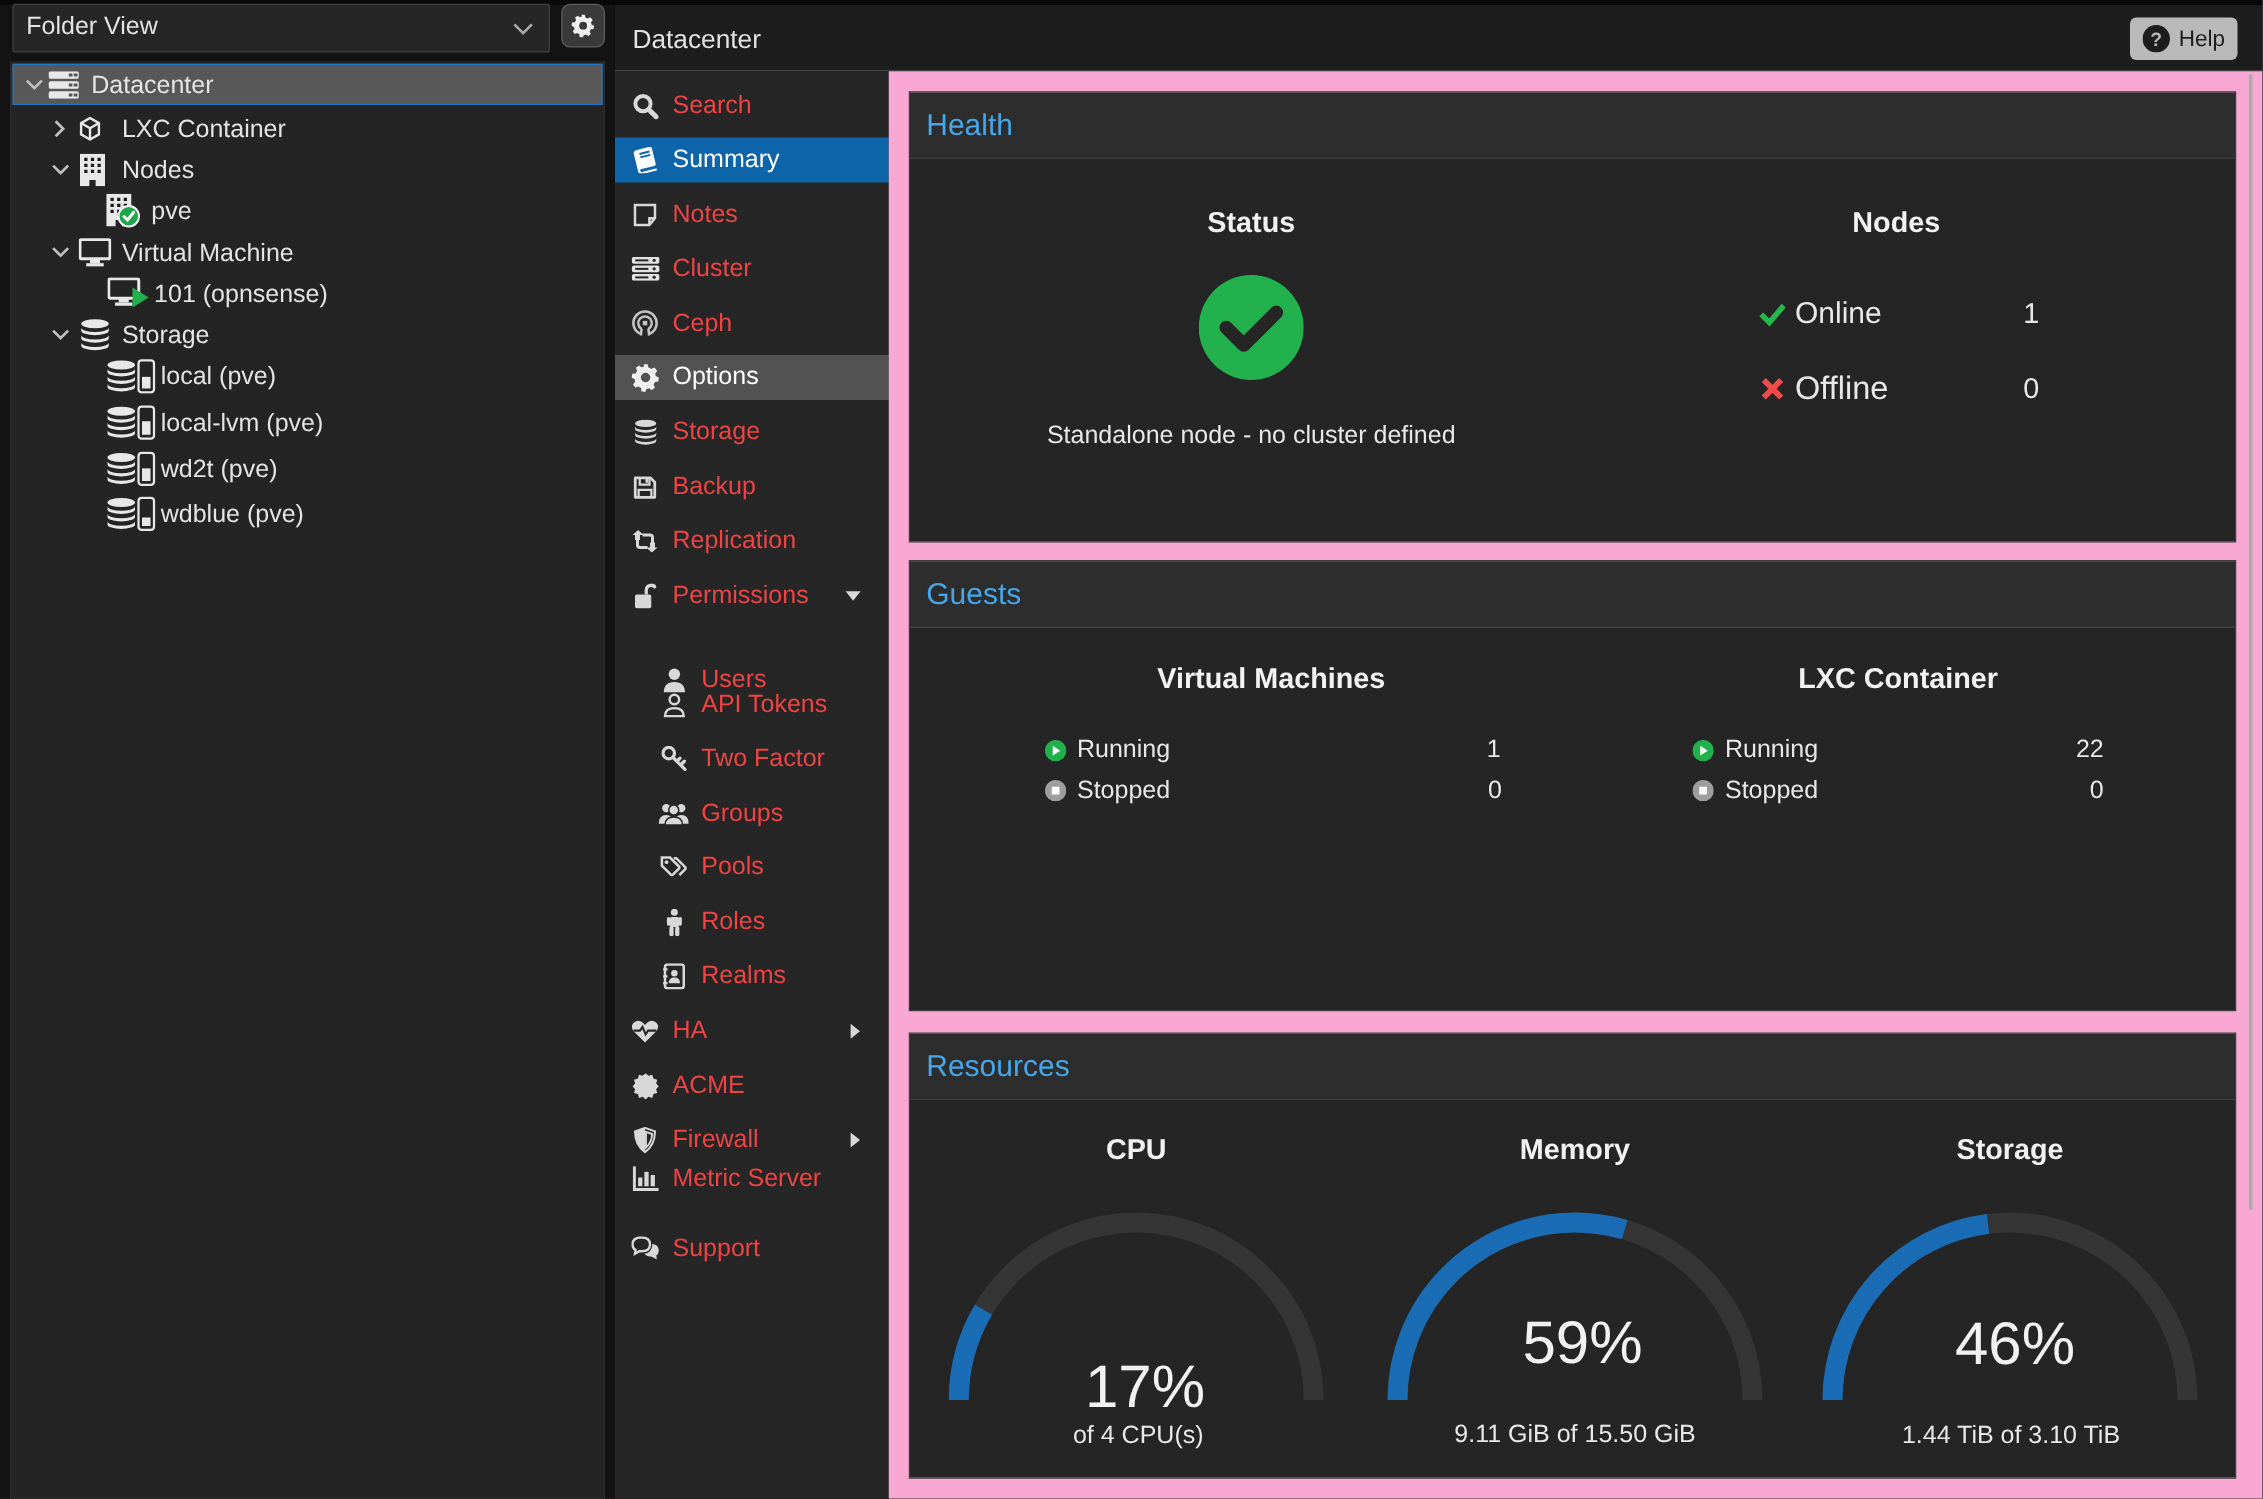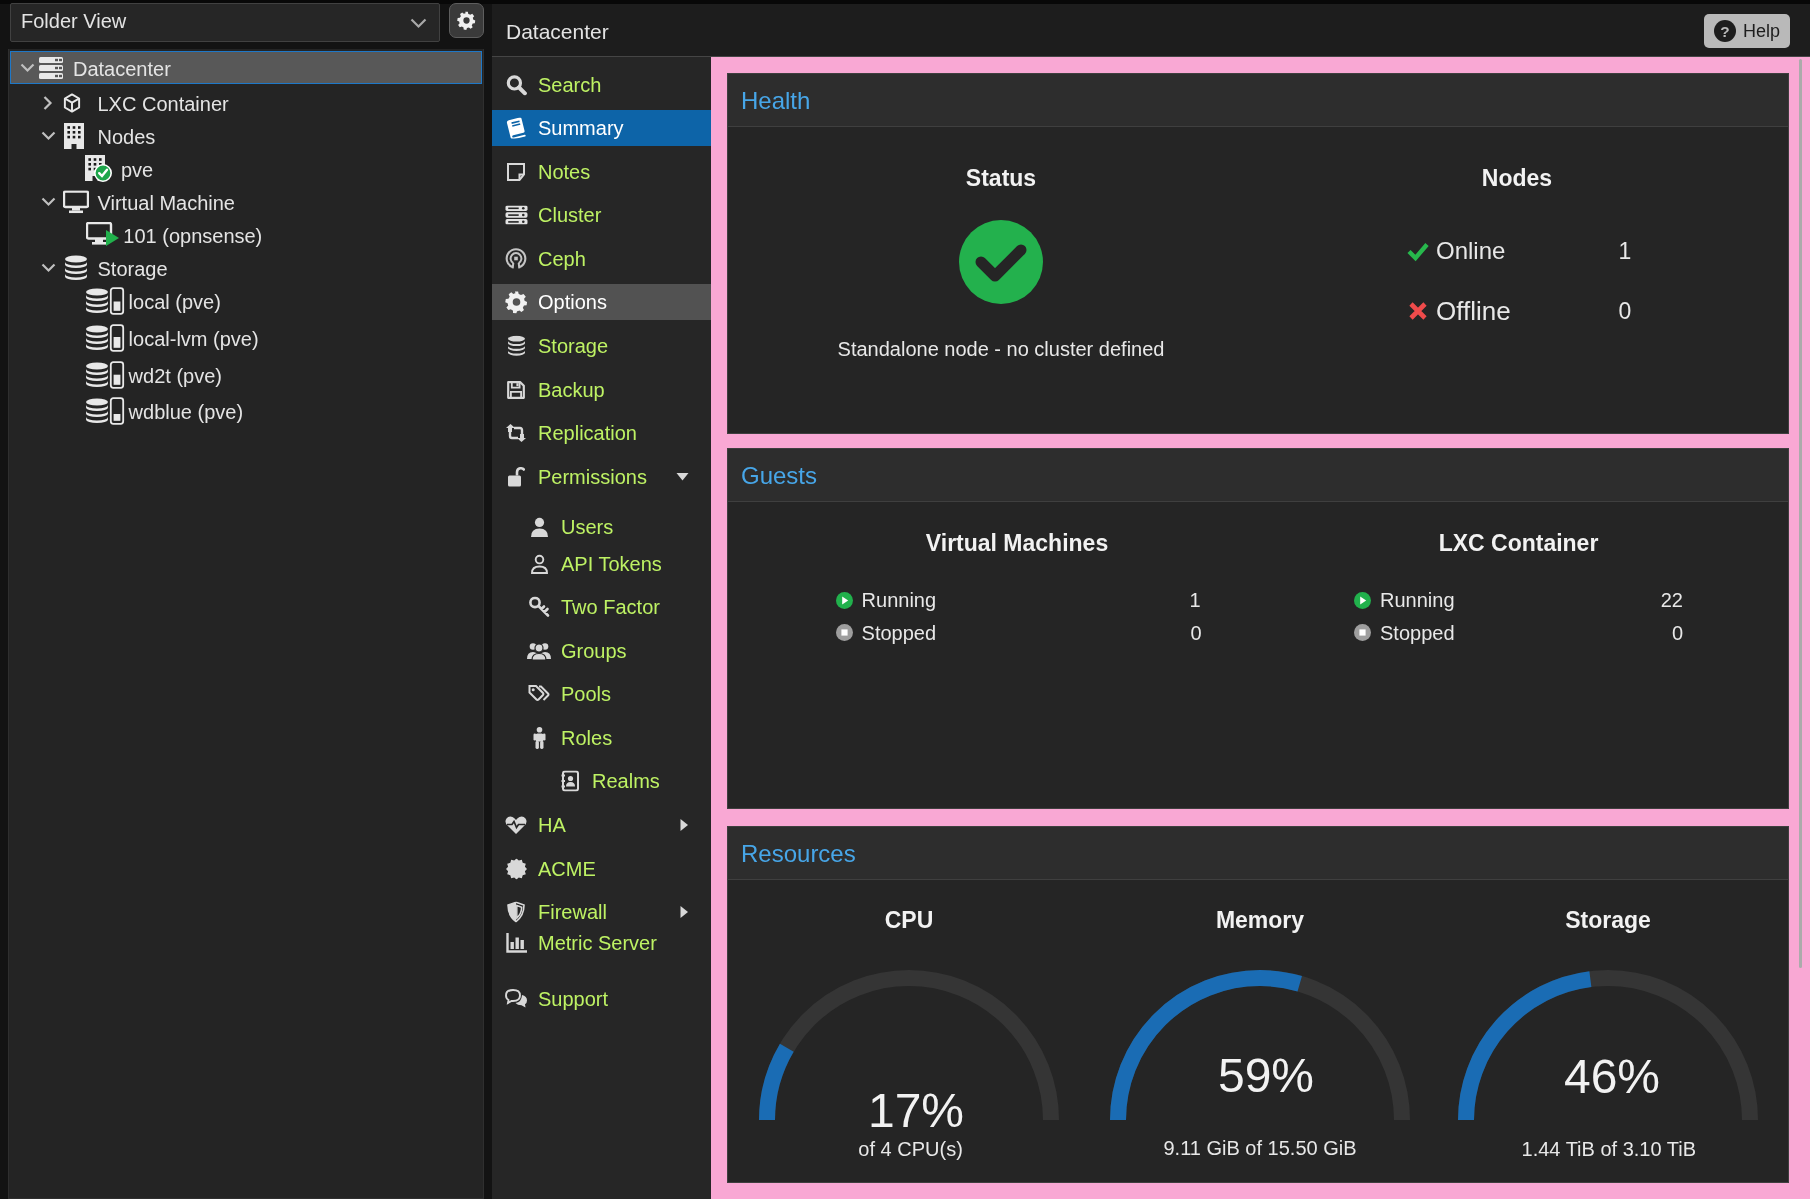--- a/index.html
+++ b/index.html
@@ -29,21 +29,21 @@
 
 
 #titlebar { left:492px; top:4px; width:1318px; height:53px; background:#1d1d1d;
   border-bottom:1px solid #454545; }
 #titlebar .t { position:absolute; left:14px; top:1px; height:53px; line-height:53px;
   color:#e3e3e3; font-size:21px; }
 #helpbtn { position:absolute; right:20px; top:10px; width:86px; height:34px;
   background:#b9b9b9; border-radius:5px; color:#1d1d1d; font-size:18px;
   display:flex; align-items:center; justify-content:center; gap:7px; }
 #menu { left:492px; top:57px; width:219px; height:1142px; background:#262626; }
-.mi { position:absolute; left:0; width:219px; height:36px; color:#bef264;
+.mi { position:absolute; left:0; width:219px; height:36px; color:#ef4444;
   font-size:20px; }
 .mi .lbl { position:absolute; left:46px; top:50%; transform:translateY(-50%); }
 .mi.sub .lbl { left:69px; }
 .mi .ico { position:absolute; left:4px; top:50%; transform:translateY(-50%);
   width:40px; text-align:center; }
 .mi .ico svg { margin:0 auto; }
 .mi.sub .ico { left:27px; }
 .mi.sel { background:#0d64a8; color:#ffffff; }
 .mi.hov { background:#525252; color:#ffffff; }
 .mi .arr { position:absolute; right:22px; top:50%; transform:translateY(-50%); }
@@ -356,21 +356,21 @@
             <path d="M10 9 V5.5 A4 4 0 0 1 17.6 4" fill="none" stroke="#d8d8d8" stroke-width="2.6"></path>
           </svg>
         </span>
         <span class="lbl">Permissions</span>
         <span class="arr">
           <svg width="13" height="9" viewBox="0 0 13 9">
             <path d="M0.5 0.5 L6.5 8 L12.5 0.5 Z" fill="#d8d8d8"></path>
           </svg>
         </span>
       </div>
-    <div class="mi sub" style="top:452px;">
+    <div class="mi sub" style="top:469px;">
         <span class="ico">
           <svg width="19" height="20" viewBox="0 0 19 20">
             <circle cx="9.5" cy="5.4" r="4.6" fill="#d8d8d8"></circle>
             <path d="M1 20 Q1 11.5 9.5 11.5 Q18 11.5 18 20 Z" fill="#d8d8d8"></path>
           </svg>
         </span>
         <span class="lbl">Users</span>
       </div>
     <div class="mi sub" style="top:488.7px;">
         <span class="ico">
@@ -418,21 +418,21 @@
             <circle cx="6.5" cy="2.8" r="2.8" fill="#d8d8d8"></circle>
             <rect x="2.5" y="6.5" width="8" height="8" rx="2" fill="#d8d8d8"></rect>
             <rect x="0.5" y="6.5" width="2.6" height="7" rx="1.3" fill="#d8d8d8"></rect>
             <rect x="9.9" y="6.5" width="2.6" height="7" rx="1.3" fill="#d8d8d8"></rect>
             <rect x="2.5" y="14" width="3.4" height="8" rx="1.4" fill="#d8d8d8"></rect>
             <rect x="7.1" y="14" width="3.4" height="8" rx="1.4" fill="#d8d8d8"></rect>
           </svg>
         </span>
         <span class="lbl">Roles</span>
       </div>
-    <div class="mi sub" style="top:706.4px;margin-left:31px;">
+    <div class="mi sub" style="top:706.4px;">
         <span class="ico">
           <svg width="19" height="21" viewBox="0 0 19 21">
             <rect x="2" y="1" width="15" height="19" rx="2" fill="none" stroke="#d8d8d8" stroke-width="2"></rect>
             <path d="M0.5 5 H4 M0.5 10.5 H4 M0.5 16 H4" stroke="#d8d8d8" stroke-width="1.8"></path>
             <circle cx="9.5" cy="8" r="2.6" fill="#d8d8d8"></circle>
             <path d="M5 16 Q5 11.5 9.5 11.5 Q14 11.5 14 16 Z" fill="#d8d8d8"></path>
           </svg>
         </span>
         <span class="lbl">Realms</span>
       </div>

